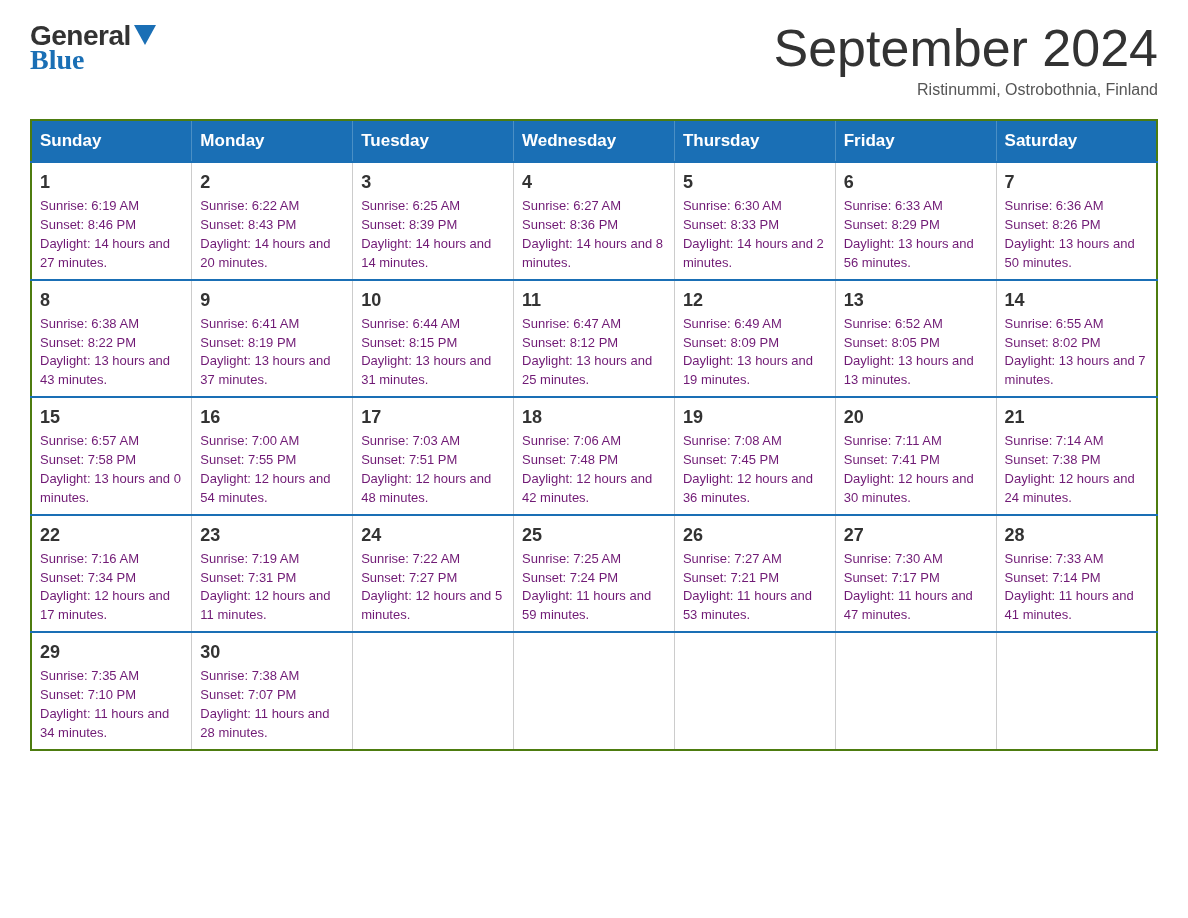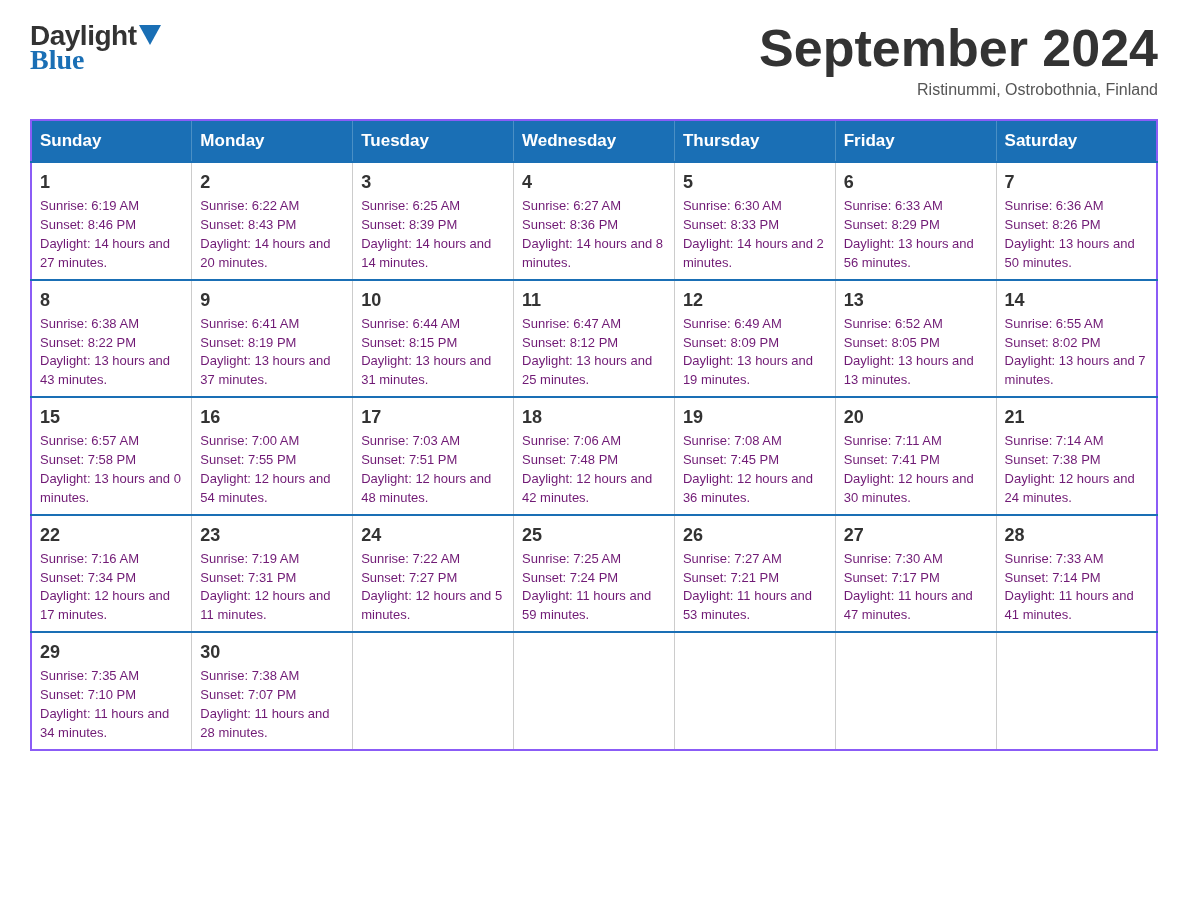--- a/index.html
+++ b/index.html
@@ -33,33 +33,33 @@
       font-weight: bold;
       color: #1a6fb5;
       margin-top: -8px;
       font-family: Liberation Serif, serif;
     }
     .title-block {
       text-align: right;
     }
     .month-title {
       font-size: 52px;
-      font-weight: bold;
+      font-weight: normal;
       color: #333;
       line-height: 1.1;
     }
     .location-title {
       font-size: 16px;
       color: #555;
       margin-top: 4px;
     }
     .calendar {
       width: 100%;
       border-collapse: collapse;
-      border: 2px solid #8b5cf6;
+      border: 2px solid #4d7c0f;
     }
     .calendar thead tr {
       background-color: #1a6fb5;
       color: #fff;
     }
     .calendar thead th {
       padding: 10px 8px;
       font-size: 17px;
       font-weight: bold;
       text-align: left;
@@ -96,21 +96,21 @@
     .empty-cell {
       background: #fff;
     }
   </style>
 </head>
 <body>
 
 <div class="header">
   <div class="logo">
     <div style="display:flex;align-items:center;">
-      <span class="logo-general">Daylight</span>
+      <span class="logo-general">General</span>
       <span style="display:inline-block;margin-left:3px;margin-top:2px;">
         <svg width="22" height="20" viewBox="0 0 22 20">
           <polygon points="0,0 22,0 11,20" fill="#1a6fb5"></polygon>
         </svg>
       </span>
     </div>
     <span class="logo-blue">Blue</span>
   </div>
   <div class="title-block">
     <div class="month-title">September 2024</div>

